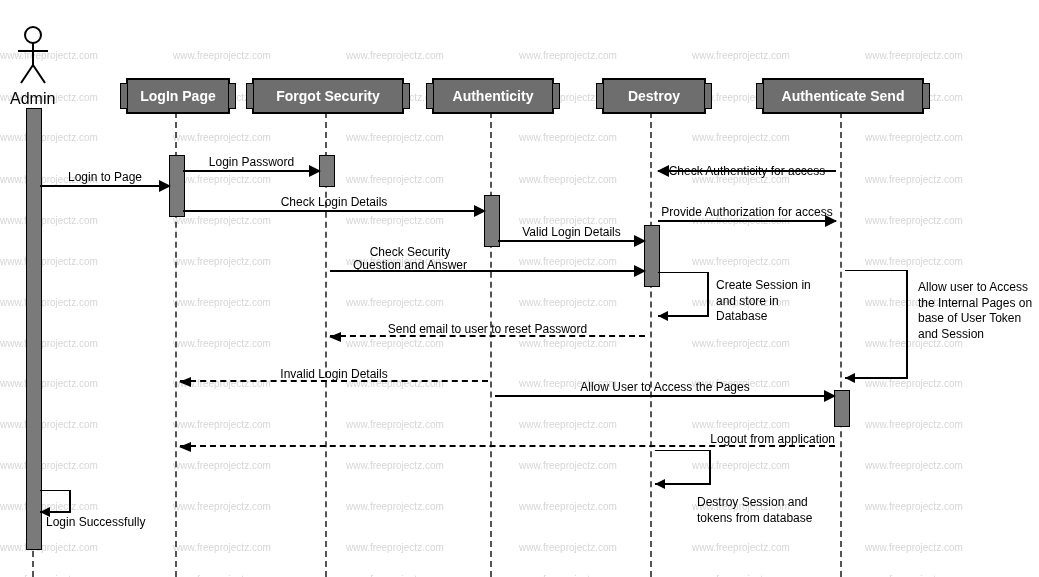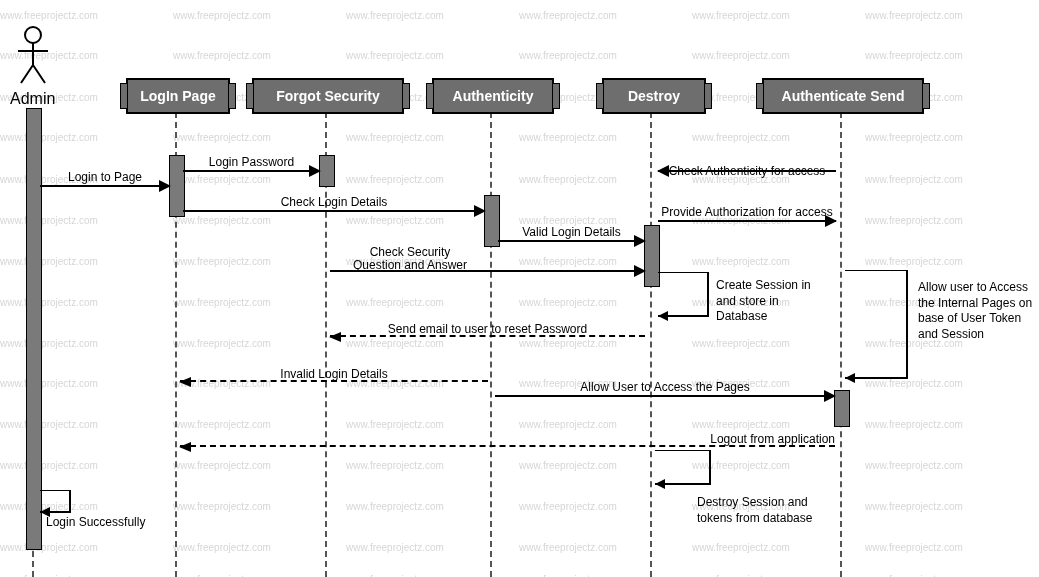--- a/index.html
+++ b/index.html
@@ -24,23 +24,20 @@
 .arrow-r{position:absolute;right:-1px;top:-5px;width:0;height:0;border-top:6px solid transparent;border-bottom:6px solid transparent;border-left:12px solid #000}
 .arrow-l{position:absolute;left:-1px;top:-5px;width:0;height:0;border-top:6px solid transparent;border-bottom:6px solid transparent;border-right:12px solid #000}
 .arrow-l.dashed,.arrow-r.dashed{border-top-width:5px;border-bottom-width:5px}
 .note{position:absolute;font-size:12px;color:#000;z-index:3;line-height:1.3}
 .self-path{position:absolute;z-index:2}
 </style>
 </head>
 <body>
 
 <div class="wm-grid">
-  <div class="wm-row" style="top:10px">
-    <span>www.freeprojectz.com</span><span>www.freeprojectz.com</span><span>www.freeprojectz.com</span><span>www.freeprojectz.com</span><span>www.freeprojectz.com</span><span>www.freeprojectz.com</span>
-  </div>
   <div class="wm-row" style="top:50px">
     <span>www.freeprojectz.com</span><span>www.freeprojectz.com</span><span>www.freeprojectz.com</span><span>www.freeprojectz.com</span><span>www.freeprojectz.com</span><span>www.freeprojectz.com</span>
   </div>
   <div class="wm-row" style="top:92px">
     <span>www.freeprojectz.com</span><span>www.freeprojectz.com</span><span>www.freeprojectz.com</span><span>www.freeprojectz.com</span><span>www.freeprojectz.com</span><span>www.freeprojectz.com</span>
   </div>
   <div class="wm-row" style="top:132px">
     <span>www.freeprojectz.com</span><span>www.freeprojectz.com</span><span>www.freeprojectz.com</span><span>www.freeprojectz.com</span><span>www.freeprojectz.com</span><span>www.freeprojectz.com</span>
   </div>
   <div class="wm-row" style="top:174px">

